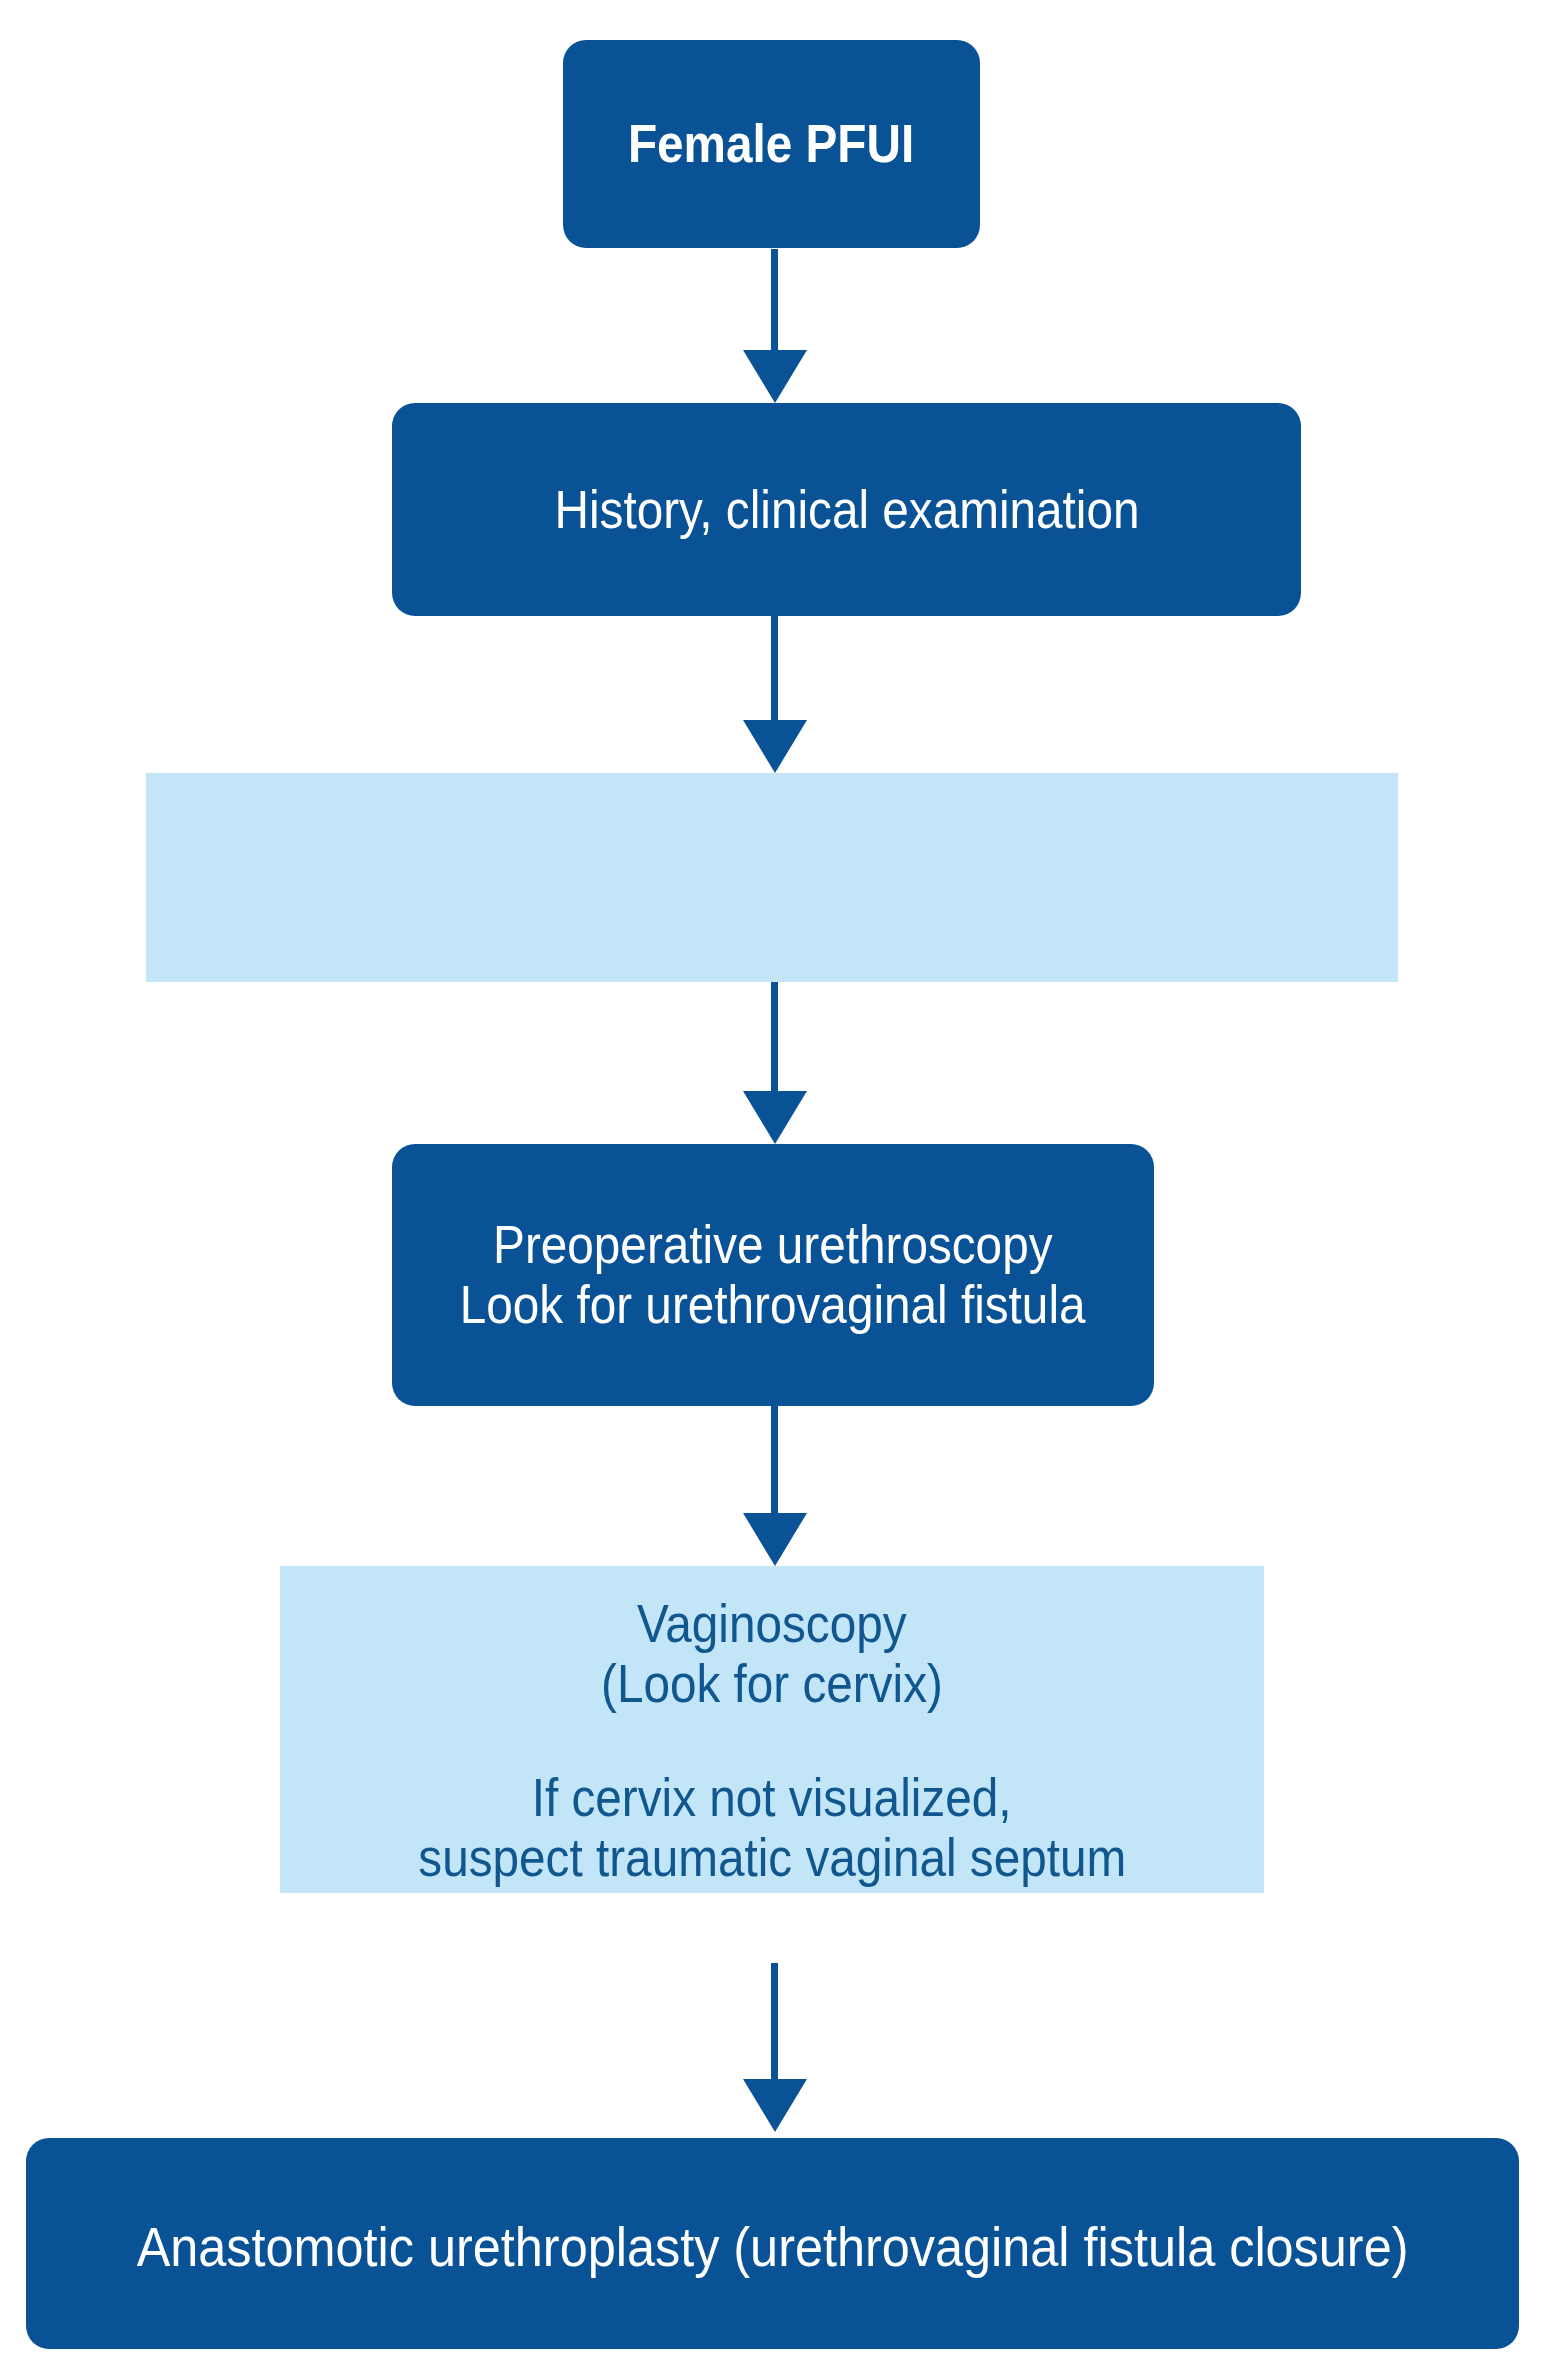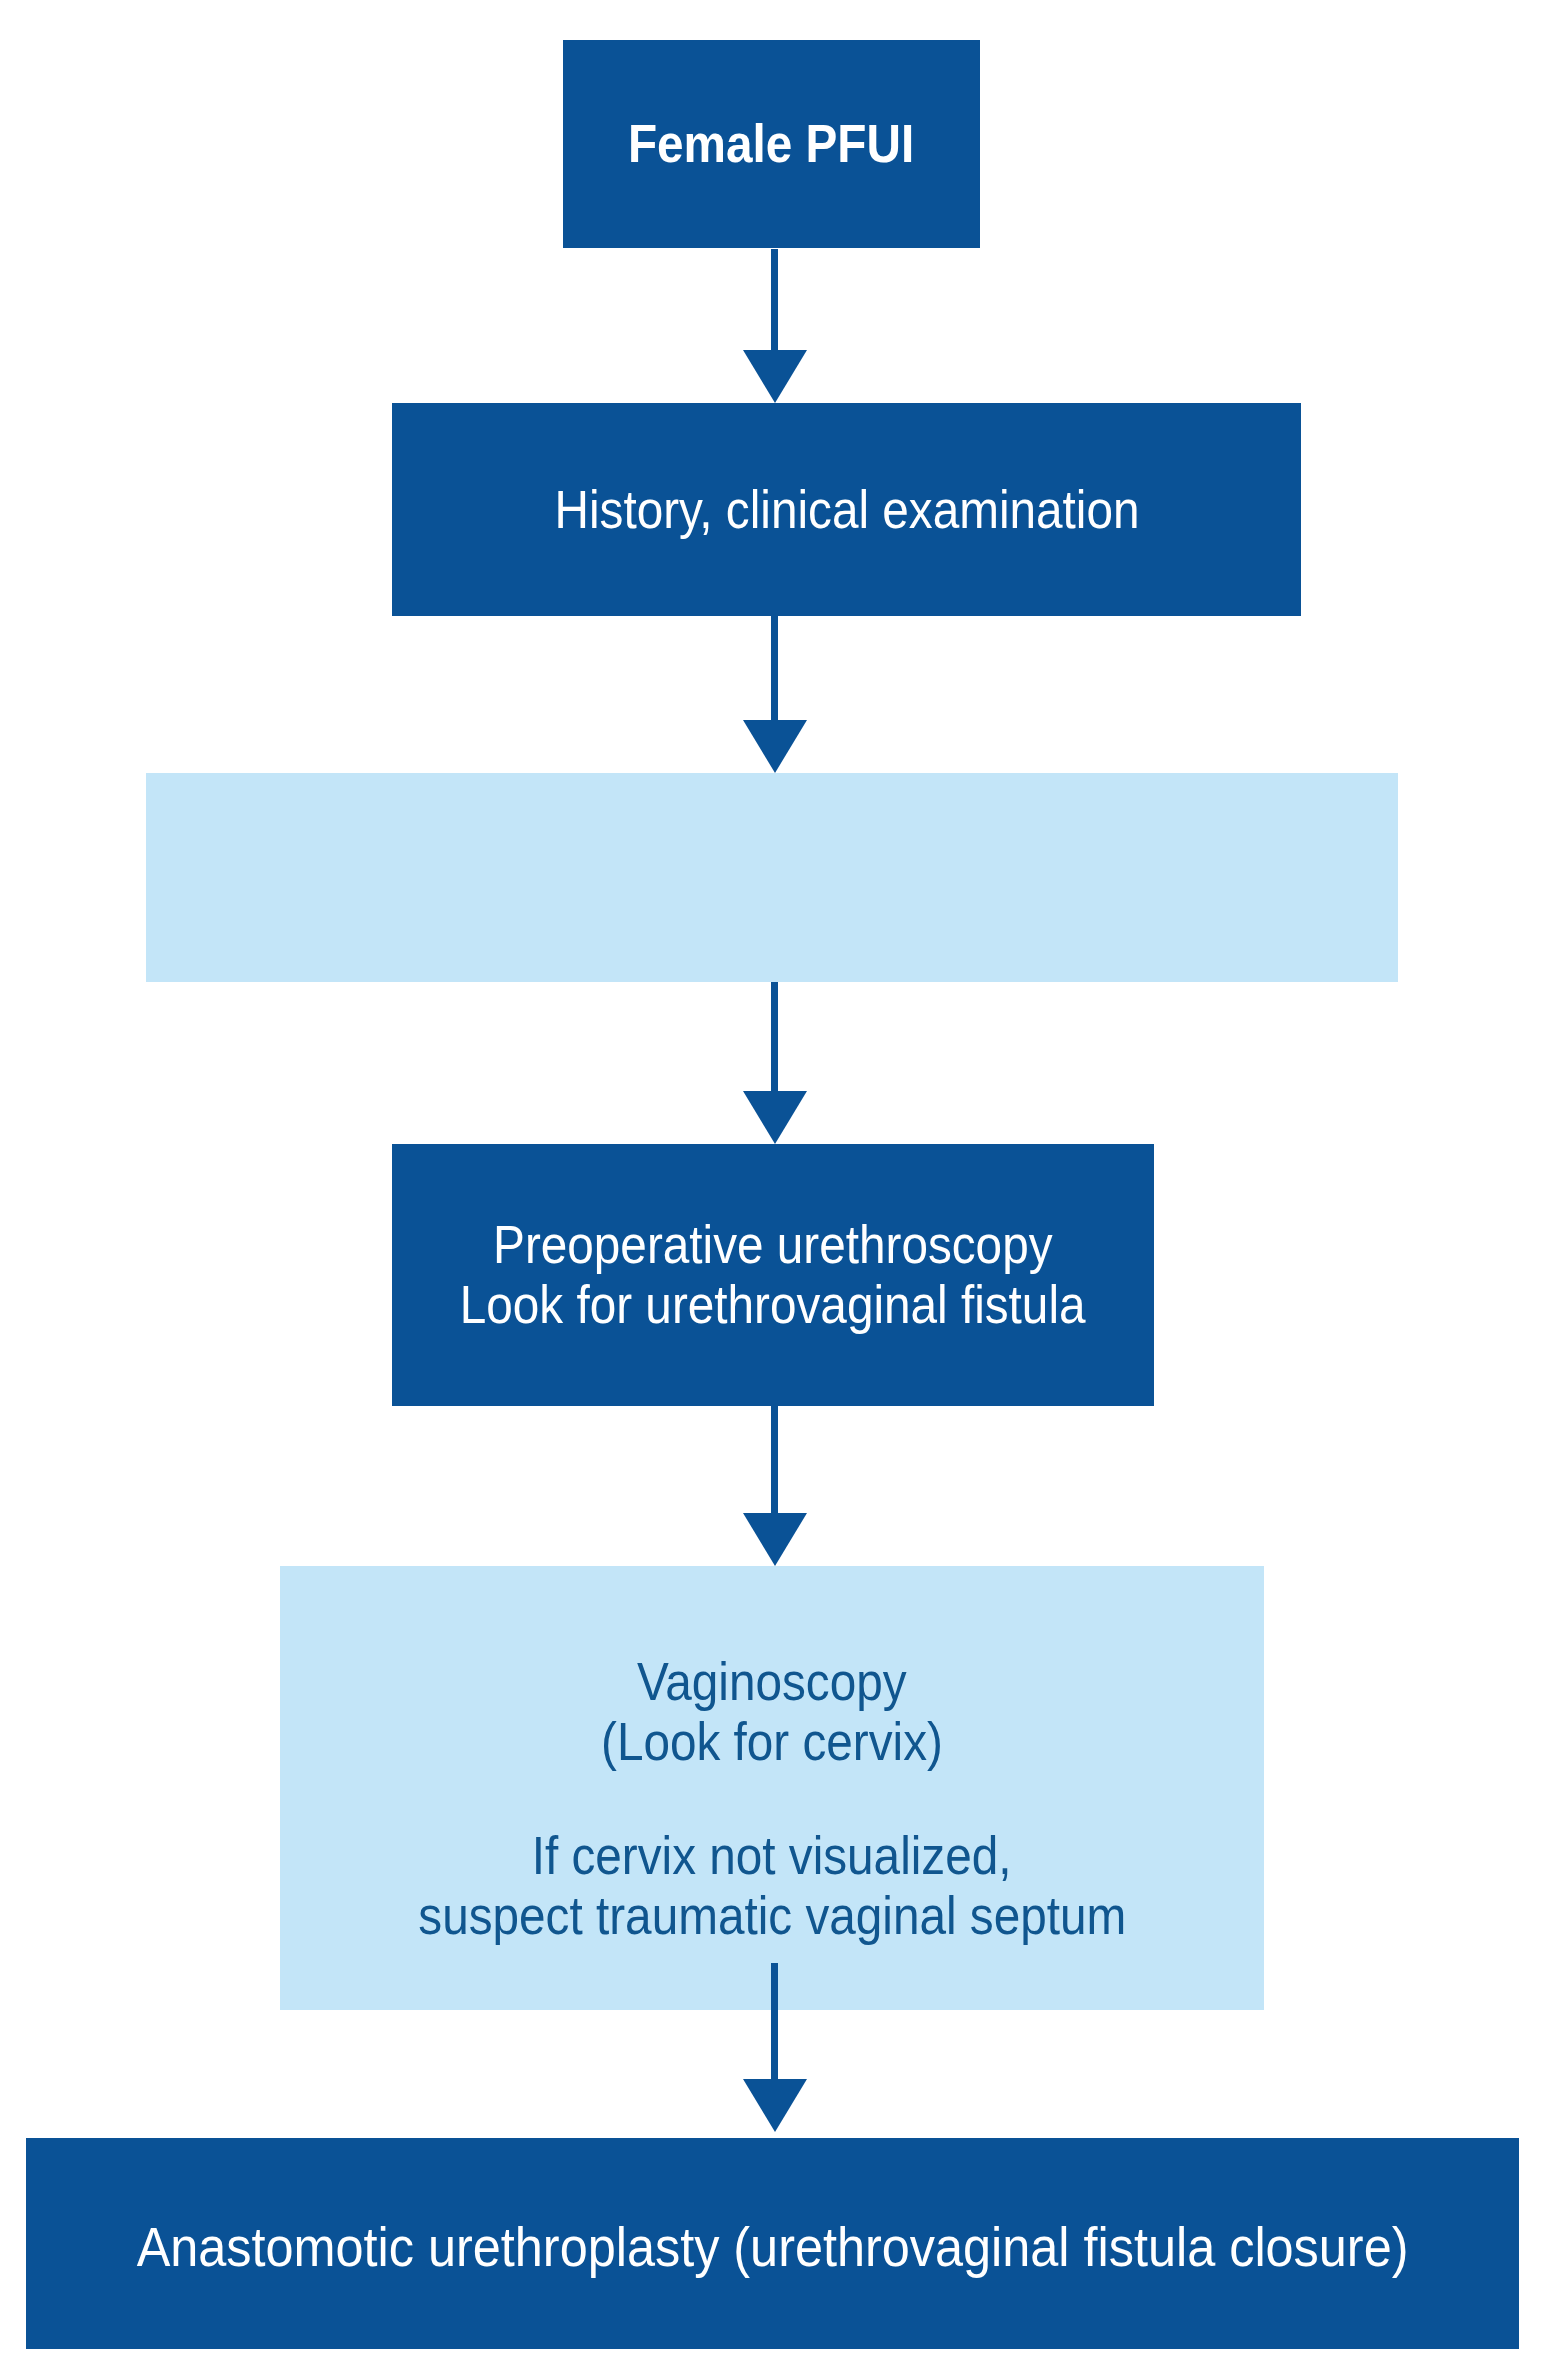--- a/index.html
+++ b/index.html
@@ -18,21 +18,21 @@
     position:relative;overflow:hidden;
   }
   .canvas{position:absolute;left:0;top:0;width:1545px;height:2377px;}
   .node{
     position:absolute;
     display:flex;flex-direction:column;
     align-items:center;justify-content:center;
     text-align:center;
     font-size:53px;line-height:60px;
   }
-  .node.dark{background:var(--node-dark);color:var(--text-on-dark);}
+  .node.dark{background:var(--node-dark);color:var(--text-on-dark);border-radius:23px;}
   .node.light{background:var(--node-light);color:var(--text-on-light);}
   .node .t{
     display:inline-block;
     transform:scaleX(0.9);
     transform-origin:50% 50%;
     white-space:nowrap;
   }
   .line{line-height:60px;}
   .bold{font-weight:bold;}
   .gap{margin-top:54px;}
@@ -92,21 +92,21 @@
     <div class="line">
       <span class="t">Look for urethrovaginal fistula</span>
     </div>
   </section>
 
   <div class="arrow" style="left:743px;top:1406px;height:160px">
     <div class="stem"></div>
     <div class="head"></div>
   </div>
 
-  <section class="node light" style="left:280px;top:1566px;width:984px;height:444px;padding-top:22px">
+  <section class="node light" style="left:280px;top:1566px;width:984px;height:327px;padding-top:22px">
     <div class="line">
       <span class="t">Vaginoscopy</span>
     </div>
     <div class="line">
       <span class="t">(Look for cervix)</span>
     </div>
     <div class="line gap">
       <span class="t">If cervix not visualized,</span>
     </div>
     <div class="line">

